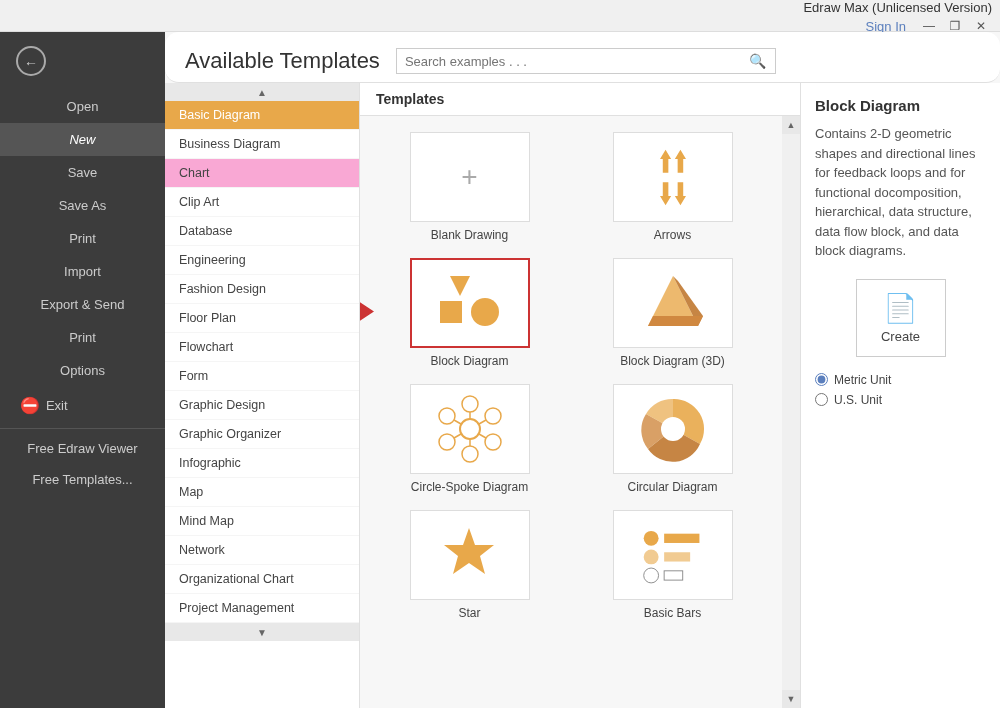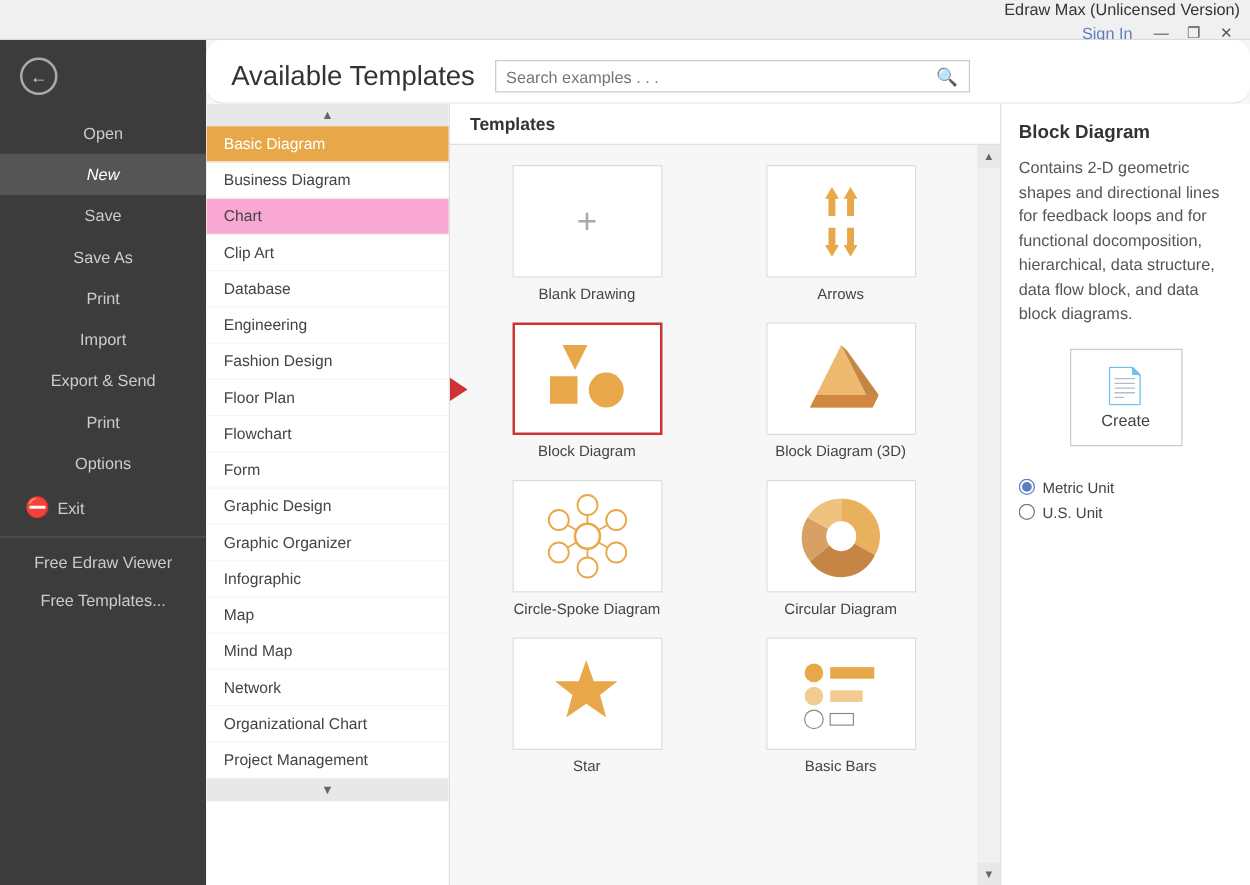--- a/index.html
+++ b/index.html
@@ -234,21 +234,21 @@
       justify-content: center;
       border: 1px solid #ccc;
       padding: 12px;
       cursor: pointer;
       gap: 4px;
       width: 90px;
       margin: 8px auto 0 auto;
     }
     .doc-icon { font-size: 28px; color: #888; }
     .create-label { font-size: 13px; color: #444; }
-    .radio-group { display: flex; flex-direction: column; gap: 6px; margin-top: 16px; }
+    .radio-group { display: flex; flex-direction: column; gap: 6px; margin-top: 6px; }
     .radio-item { display: flex; align-items: center; gap: 6px; font-size: 12px; color: #444; cursor: pointer; }
     .radio-input { accent-color: #5b7fbd; }
 
     
     ::-webkit-scrollbar { width: 8px; }
     ::-webkit-scrollbar-track { background: #f1f1f1; }
     ::-webkit-scrollbar-thumb { background: #bbb; }
 
     .scroll-arrow-btn {
       width: 18px;

